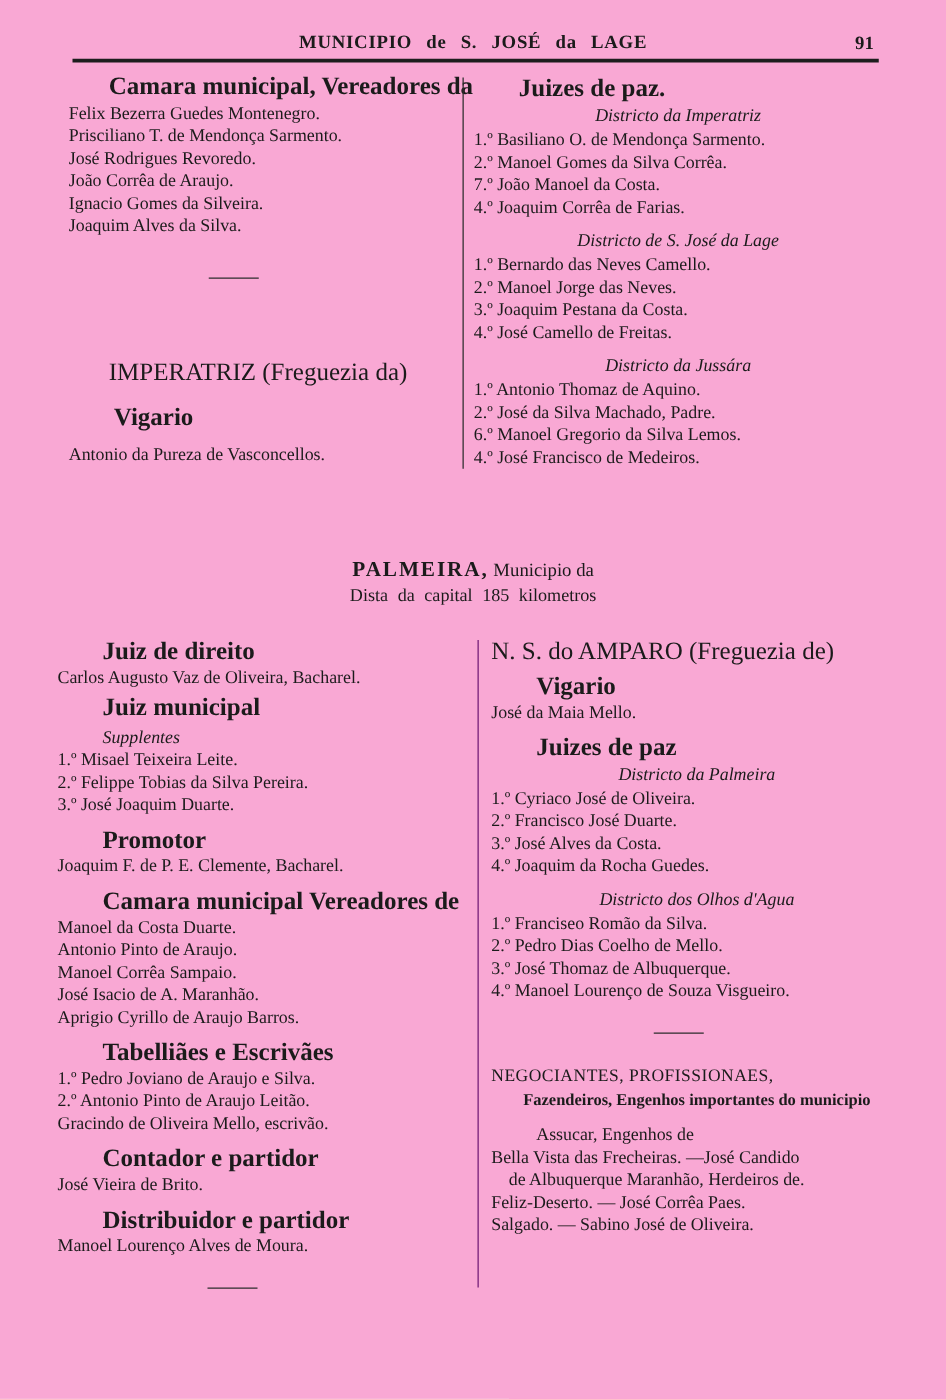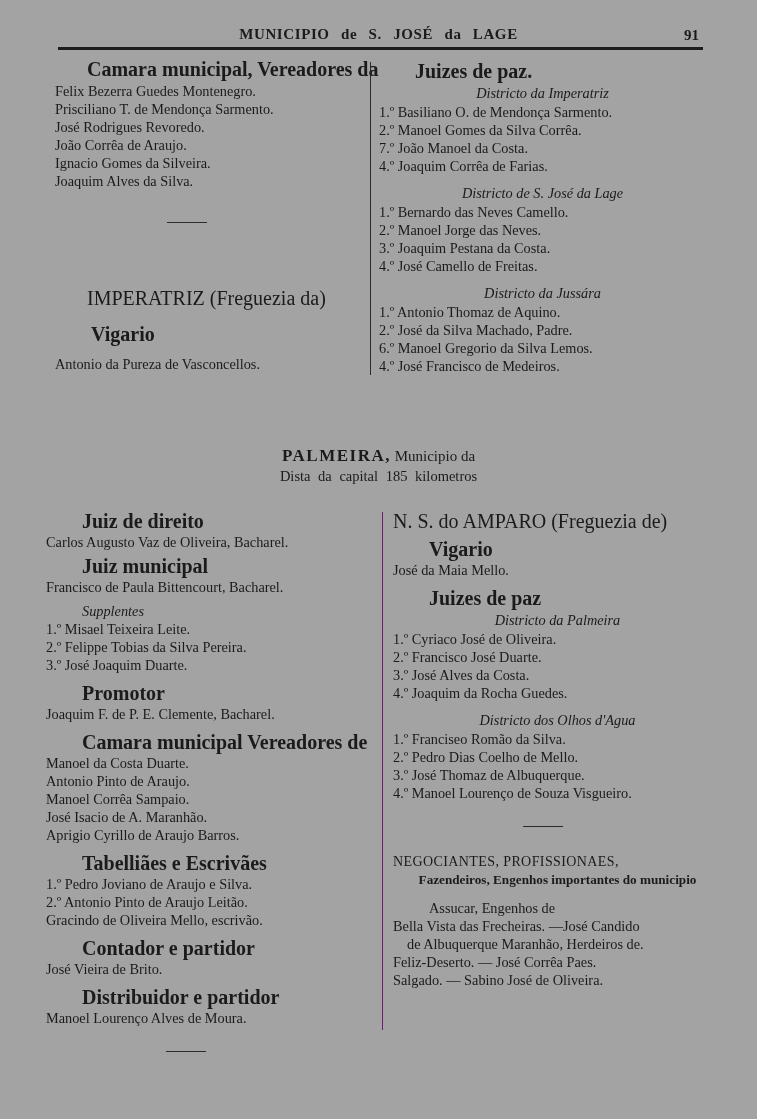--- a/index.html
+++ b/index.html
@@ -5,21 +5,21 @@
   * { box-sizing: border-box; margin: 0; padding: 0; }
   html, body { width: 757px; height: 1119px; }
   body {
     font-family: "Liberation Serif", "DejaVu Serif", serif;
     background: #efeeea;
     position: relative;
     overflow: hidden;
   }
   .page {
     position: absolute; inset: 0;
-    background: #a3a3a3;
+    background: #f9a8d4;
     color: #1b1b1b;
   }
 
   
   .header { position: absolute; top: 26px; left: 0; width: 100%; height: 22px; }
   .header-title {
     text-align: center;
     font-weight: bold;
     font-size: 15px;
     letter-spacing: 0.6px;
@@ -132,21 +132,20 @@
       <span class="big">PALMEIRA,</span><span> Municipio da</span>
     </div>
     <div class="palmeira-subtitle">Dista da capital 185 kilometros</div>
   </div>
 
   <div class="col bottom-left">
     <div class="heading ml mb-xs">Juiz de direito</div>
     <div class="line">Carlos Augusto Vaz de Oliveira, Bacharel.</div>
 
     <div class="heading ml mt-sm mb-xs">Juiz municipal</div>
-    <div class="line">Francisco de Paula Bittencourt, Bacharel.</div>
 
     <div class="line italic ml mt-sm">Supplentes</div>
     <div class="line">1.º Misael Teixeira Leite.</div>
     <div class="line">2.º Felippe Tobias da Silva Pereira.</div>
     <div class="line">3.º José Joaquim Duarte.</div>
 
     <div class="heading ml mt-md mb-xs">Promotor</div>
     <div class="line">Joaquim F. de P. E. Clemente, Bacharel.</div>
 
     <div class="heading ml mt-md mb-xs">Camara municipal Vereadores de</div>

